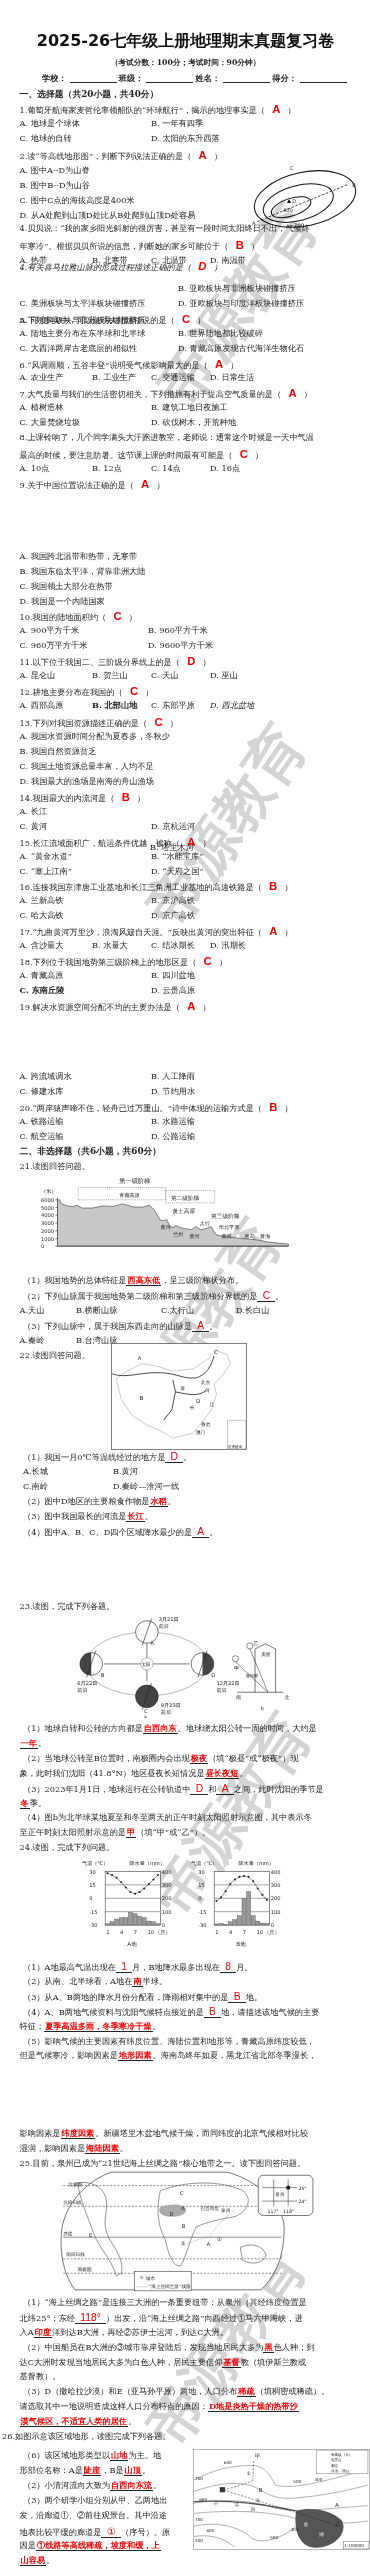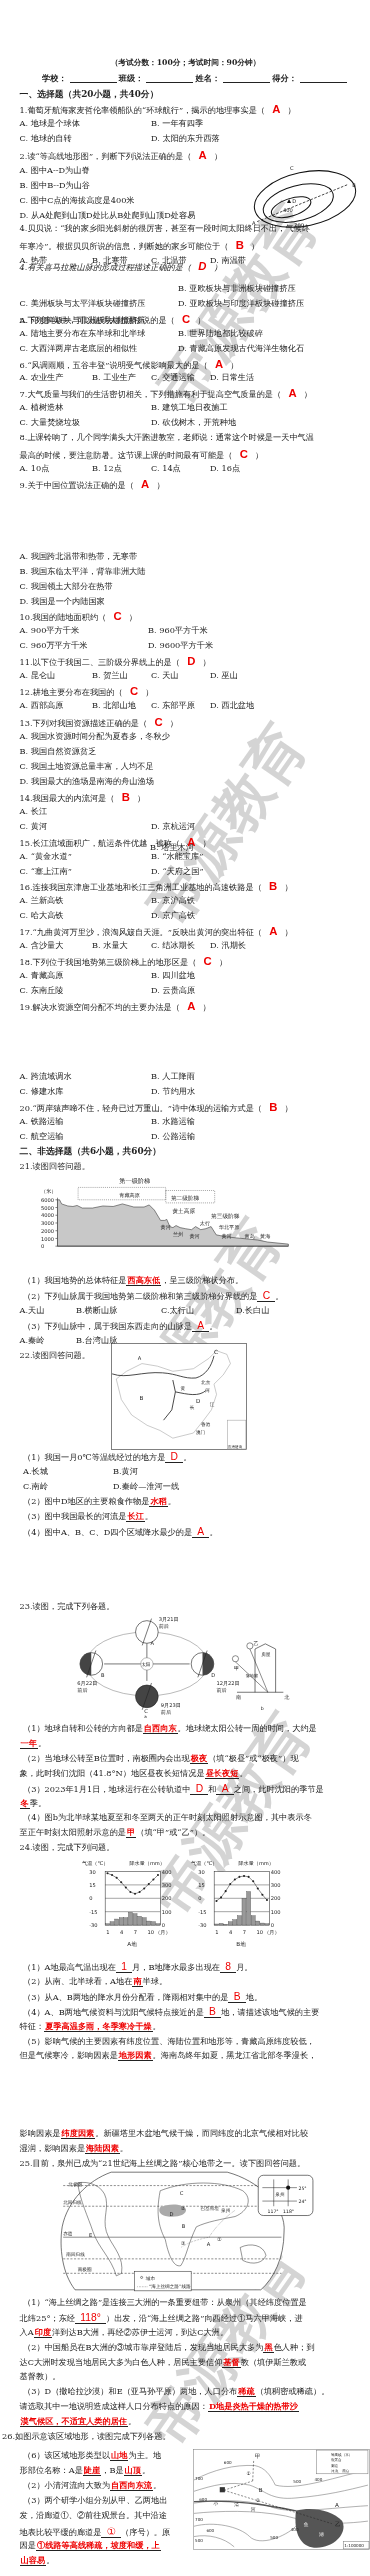--- a/index.html
+++ b/index.html
@@ -23,20 +23,21 @@
 </style>
 </head>
 <body>
 
 <div class="page" id="page">
     <div class="watermark" style="left:124px;top:268px;">帝源教育</div>
     <div class="watermark" style="left:113px;top:788px;">帝源教育</div>
     <div class="watermark" style="left:88px;top:1283px;">帝源教育</div>
     <div class="watermark" style="left:118px;top:1777px;">帝源教育</div>
     <div class="watermark" style="left:113px;top:2308px;">帝源教育</div>
+    <div class="abs title">2025-26七年级上册地理期末真题复习卷</div>
     <div class="abs subtitle">（考试分数：100分；考试时间：90分钟）</div>
     <div class="abs info-row" style="top:73px;left:42px;">
       <span class="lbl">学校：</span>
       <span class="blank"></span>
       <span class="lbl">班级：</span>
       <span class="blank"></span>
       <span class="lbl">姓名：</span>
       <span class="blank"></span>
       <span class="lbl">得分：</span>
       <span class="blank"></span>
@@ -107,23 +108,23 @@
     <div class="abs opt" style="top:625px;left:148px;">B. 960平方千米</div>
     <div class="abs opt" style="top:640px;left:19.6px;">C. 960万平方千米</div>
     <div class="abs opt" style="top:640px;left:148px;">D. 9600平方千米</div>
     <div class="abs q" style="top:655px;left:19.6px;"><span>11.以下位于我国二、三阶级分界线上的是（</span><span class="ans">D</span><span>）</span></div>
     <div class="abs opt" style="top:670px;left:19.6px;">A. 昆仑山</div>
     <div class="abs opt" style="top:670px;left:92px;">B. 贺兰山</div>
     <div class="abs opt" style="top:670px;left:151px;">C. 天山</div>
     <div class="abs opt" style="top:670px;left:210px;">D. 巫山</div>
     <div class="abs q" style="top:685px;left:19.6px;"><span>12.耕地主要分布在我国的（</span><span class="ans">C</span><span>）</span></div>
     <div class="abs opt" style="top:700px;left:19.6px;">A. 西部高原</div>
-    <div class="abs opt" style="top:700px;left:92px;">B. 北部山地</div>
+    <div class="abs opt" style="top:700px;left:92px;font-weight:bold;">B. 北部山地</div>
     <div class="abs opt" style="top:700px;left:151px;">C. 东部平原</div>
-    <div class="abs opt" style="top:700px;left:210px;">D. 西北盆地</div>
+    <div class="abs opt" style="top:700px;left:210px;font-style:italic;">D. 西北盆地</div>
     <div class="abs q" style="top:716px;left:19.6px;"><span>13.下列对我国资源描述正确的是（</span><span class="ans">C</span><span>）</span></div>
     <div class="abs opt" style="top:731px;left:19.6px;">A. 我国水资源时间分配为夏春多，冬秋少</div>
     <div class="abs opt" style="top:746px;left:19.6px;">B. 我国自然资源贫乏</div>
     <div class="abs opt" style="top:761px;left:19.6px;">C. 我国土地资源总量丰富，人均不足</div>
     <div class="abs opt" style="top:776px;left:19.6px;">D. 我国最大的渔场是南海的舟山渔场</div>
     <div class="abs q" style="top:791px;left:19.6px;"><span>14.我国最大的内流河是（</span><span class="ans">B</span><span>）</span></div>
     <div class="abs opt" style="top:806px;left:19.6px;">A. 长江</div>
     <div class="abs opt" style="top:806px;left:150px;margin-top:36px;">B. 塔里木河</div>
     <div class="abs opt" style="top:821px;left:19.6px;">C. 黄河</div>
     <div class="abs opt" style="top:821px;left:151px;">D. 京杭运河</div>
@@ -138,21 +139,21 @@
     <div class="abs opt" style="top:910px;left:19.6px;">C. 哈大高铁</div>
     <div class="abs opt" style="top:910px;left:151px;">D. 京广高铁</div>
     <div class="abs q" style="top:925px;left:19.6px;"><span>17.“九曲黄河万里沙，浪淘风簸自天涯。”反映出黄河的突出特征（</span><span class="ans">A</span><span>）</span></div>
     <div class="abs opt" style="top:940px;left:19.6px;">A. 含沙量大</div>
     <div class="abs opt" style="top:940px;left:92px;">B. 水量大</div>
     <div class="abs opt" style="top:940px;left:151px;">C. 结冰期长</div>
     <div class="abs opt" style="top:940px;left:210px;">D. 汛期长</div>
     <div class="abs q" style="top:955px;left:19.6px;"><span>18.下列位于我国地势第三级阶梯上的地形区是（</span><span class="ans">C</span><span>）</span></div>
     <div class="abs opt" style="top:970px;left:19.6px;">A. 青藏高原</div>
     <div class="abs opt" style="top:970px;left:151px;">B. 四川盆地</div>
-    <div class="abs opt" style="top:985px;left:19.6px;">C. 东南丘陵</div>
+    <div class="abs opt" style="top:985px;left:19.6px;font-weight:bold;">C. 东南丘陵</div>
     <div class="abs opt" style="top:985px;left:151px;">D. 云贵高原</div>
     <div class="abs q" style="top:1000px;left:19.6px;"><span>19.解决水资源空间分配不均的主要办法是（</span><span class="ans">A</span><span>）</span></div>
     <div class="abs opt" style="top:1071px;left:19.6px;">A. 跨流域调水</div>
     <div class="abs opt" style="top:1071px;left:151px;">B. 人工降雨</div>
     <div class="abs opt" style="top:1086px;left:19.6px;">C. 修建水库</div>
     <div class="abs opt" style="top:1086px;left:151px;">D. 节约用水</div>
     <div class="abs q" style="top:1101px;left:19.6px;"><span>20.“两岸猿声啼不住，轻舟已过万重山。”诗中体现的运输方式是（</span><span class="ans">B</span><span>）</span></div>
     <div class="abs opt" style="top:1116px;left:19.6px;">A. 铁路运输</div>
     <div class="abs opt" style="top:1116px;left:151px;">B. 水路运输</div>
     <div class="abs opt" style="top:1131px;left:19.6px;">C. 航空运输</div>

